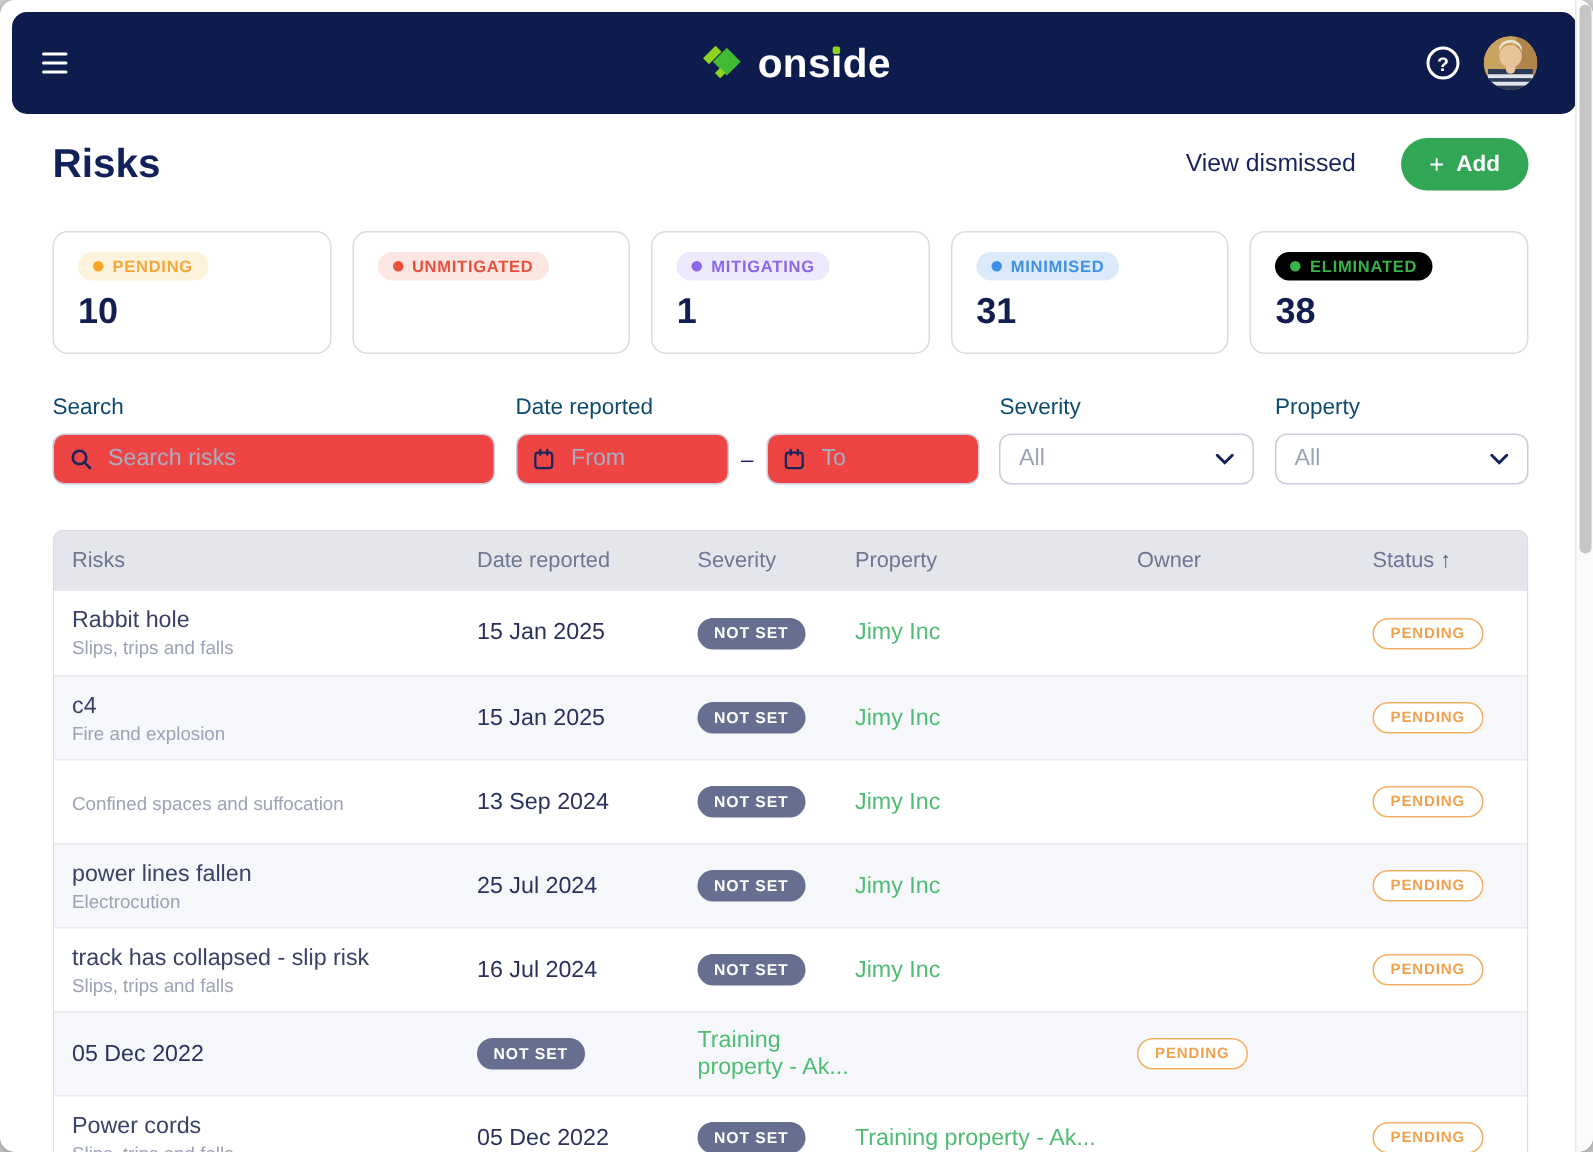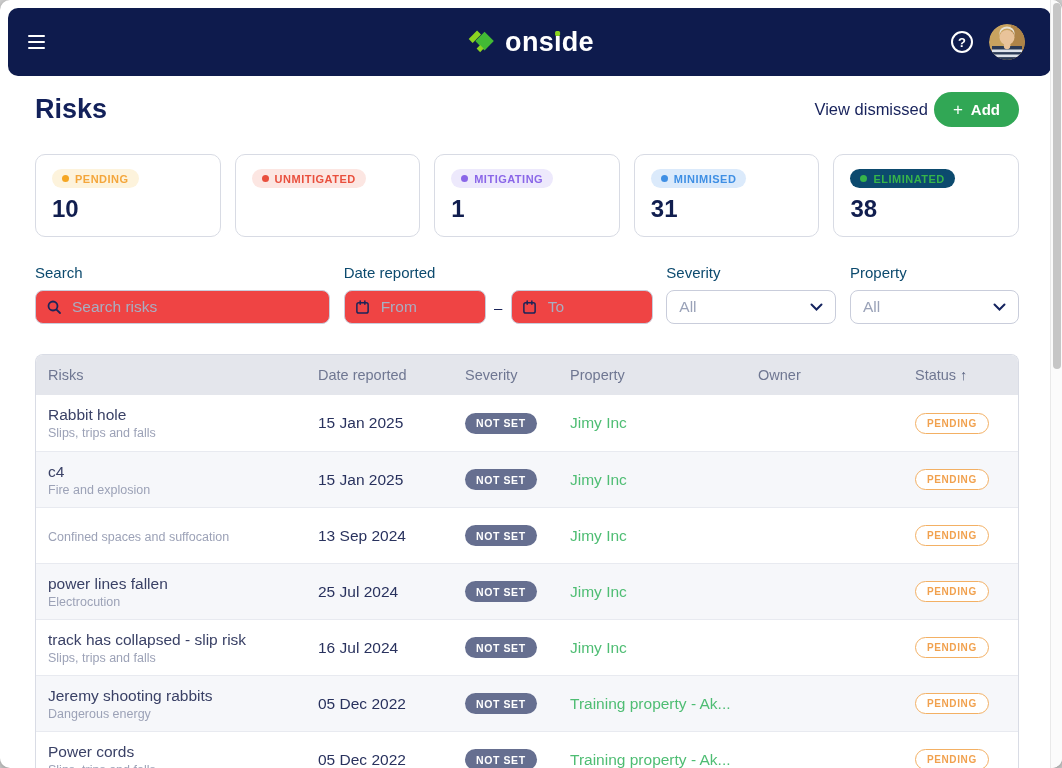--- a/index.html
+++ b/index.html
@@ -17,21 +17,21 @@
   .iwrap{position:relative;display:inline-block;}
   .idot{position:absolute;left:50%;transform:translateX(-50%);top:2px;width:5px;height:5px;background:#8CD420;border-radius:1.5px;}
   .nav-right{margin-left:auto;display:flex;align-items:center;gap:16px;}
   .help{width:22px;height:22px;border:2px solid #fff;border-radius:50%;color:#fff;font-size:13px;
     font-weight:700;display:flex;align-items:center;justify-content:center;cursor:pointer;}
   .avatar{width:36px;height:36px;border-radius:50%;overflow:hidden;cursor:pointer;flex:none;}
   
   .content{position:absolute;top:62px;left:0;right:12px;bottom:0;padding:0 31px 0 35px;overflow:hidden;}
   .page-head{display:flex;align-items:center;margin-top:30px;}
   .page-head h1{margin:0;font-size:27px;font-weight:800;color:#13215A;}
-  .head-actions{margin-left:auto;display:flex;align-items:center;gap:6px;}
+  .head-actions{margin-left:auto;display:flex;align-items:center;gap:30px;}
   .view-dismissed{font-size:16.5px;color:#18235C;font-weight:500;cursor:pointer;text-decoration:none;}
   .add-btn{display:flex;align-items:center;gap:8px;background:#31A755;color:#fff;border:none;cursor:pointer;
     border-radius:19px;padding:9px 19px;font-size:15px;font-weight:600;font-family:inherit;}
   .add-btn .plus{font-size:17px;font-weight:500;line-height:1;}
   
   .stats{display:flex;gap:14px;margin-top:27px;}
   .stat-card{flex:1;background:#fff;border:1px solid #D8DBE4;border-radius:10px;padding:13px 16px;cursor:pointer;}
   .stat-badge{display:inline-flex;align-items:center;gap:6px;border-radius:12px;padding:3.5px 10px;
     font-size:11px;font-weight:600;letter-spacing:.5px;}
   .dot{width:7px;height:7px;border-radius:50%;display:inline-block;}
@@ -162,21 +162,21 @@
 
       <div class="stat-card">
         <span class="stat-badge" style="background: rgb(219, 234, 251); color: rgb(63, 143, 228);">
           <span class="dot" style="background: rgb(63, 143, 228);"></span>
           <span>MINIMISED</span>
         </span>
         <div class="stat-value">31</div>
       </div>
 
       <div class="stat-card">
-        <span class="stat-badge" style="background: #0c4a6e; color: rgb(54, 180, 74); text-align: right;">
+        <span class="stat-badge" style="background: #000000; color: rgb(54, 180, 74); text-align: right;">
           <span class="dot" style="background: rgb(54, 180, 74);"></span>
           <span>ELIMINATED</span>
         </span>
         <div class="stat-value">38</div>
       </div>
     </div>
 
     <div class="filters">
       <div class="f-search">
         <div class="flabel">Search</div>
@@ -338,24 +338,20 @@
         <div class="c-prop">
           <a>Jimy Inc</a>
         </div>
         <div class="c-owner"></div>
         <div class="c-status">
           <span class="pending">PENDING</span>
         </div>
       </div>
 
       <div class="tgrid trow">
-        <div class="c-risk">
-          <div class="rname">Jeremy shooting rabbits</div>
-          <div class="rsub">Dangerous energy</div>
-        </div>
         <div class="c-date">05 Dec 2022</div>
         <div class="c-sev">
           <span class="notset">NOT SET</span>
         </div>
         <div class="c-prop">
           <a>Training property - Ak...</a>
         </div>
         <div class="c-owner"></div>
         <div class="c-status">
           <span class="pending">PENDING</span>

